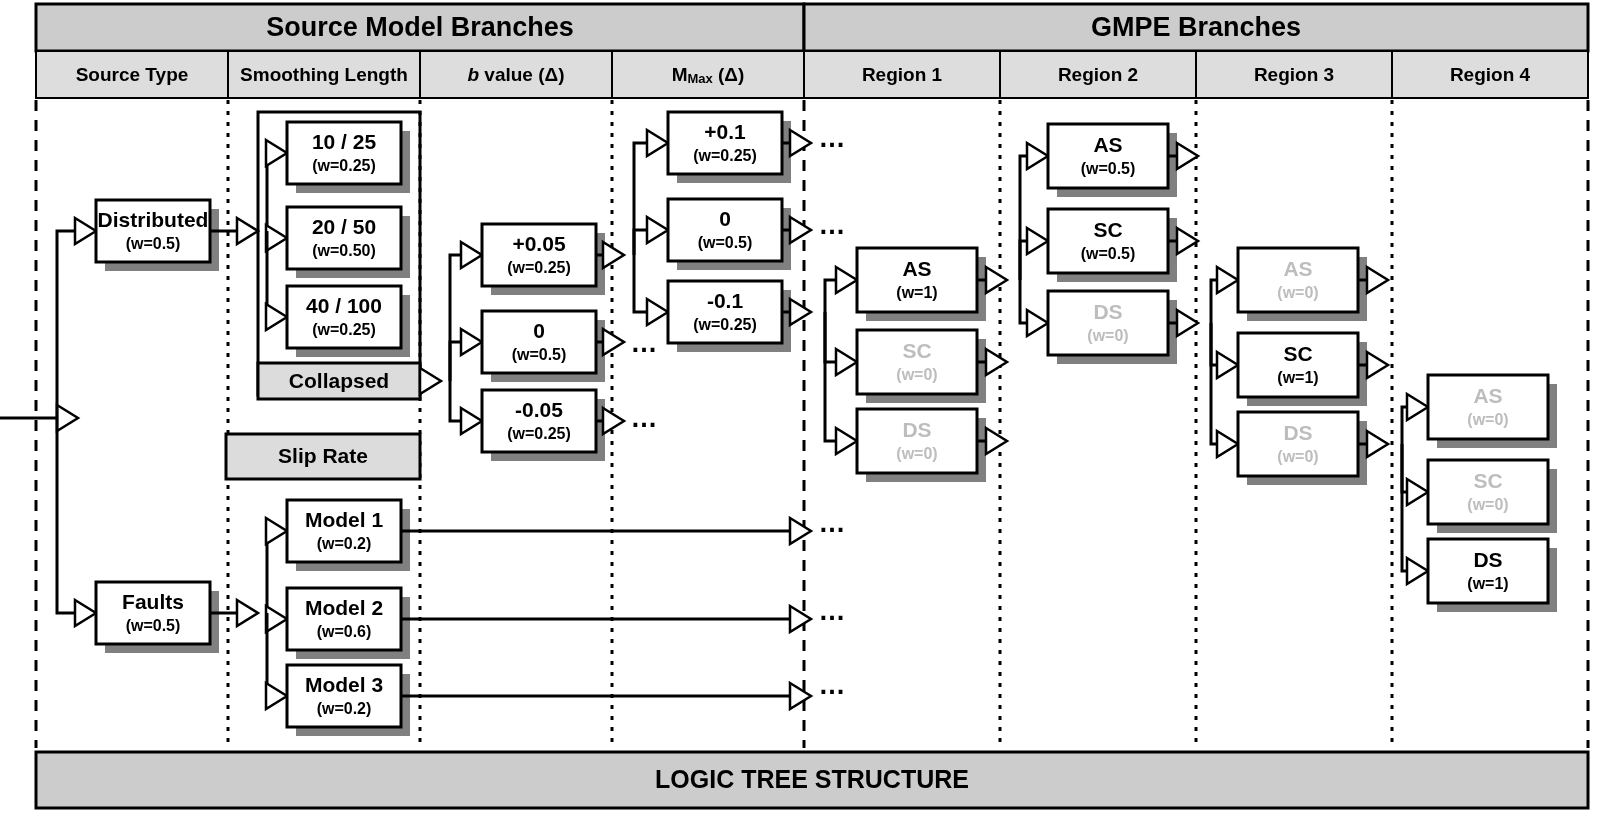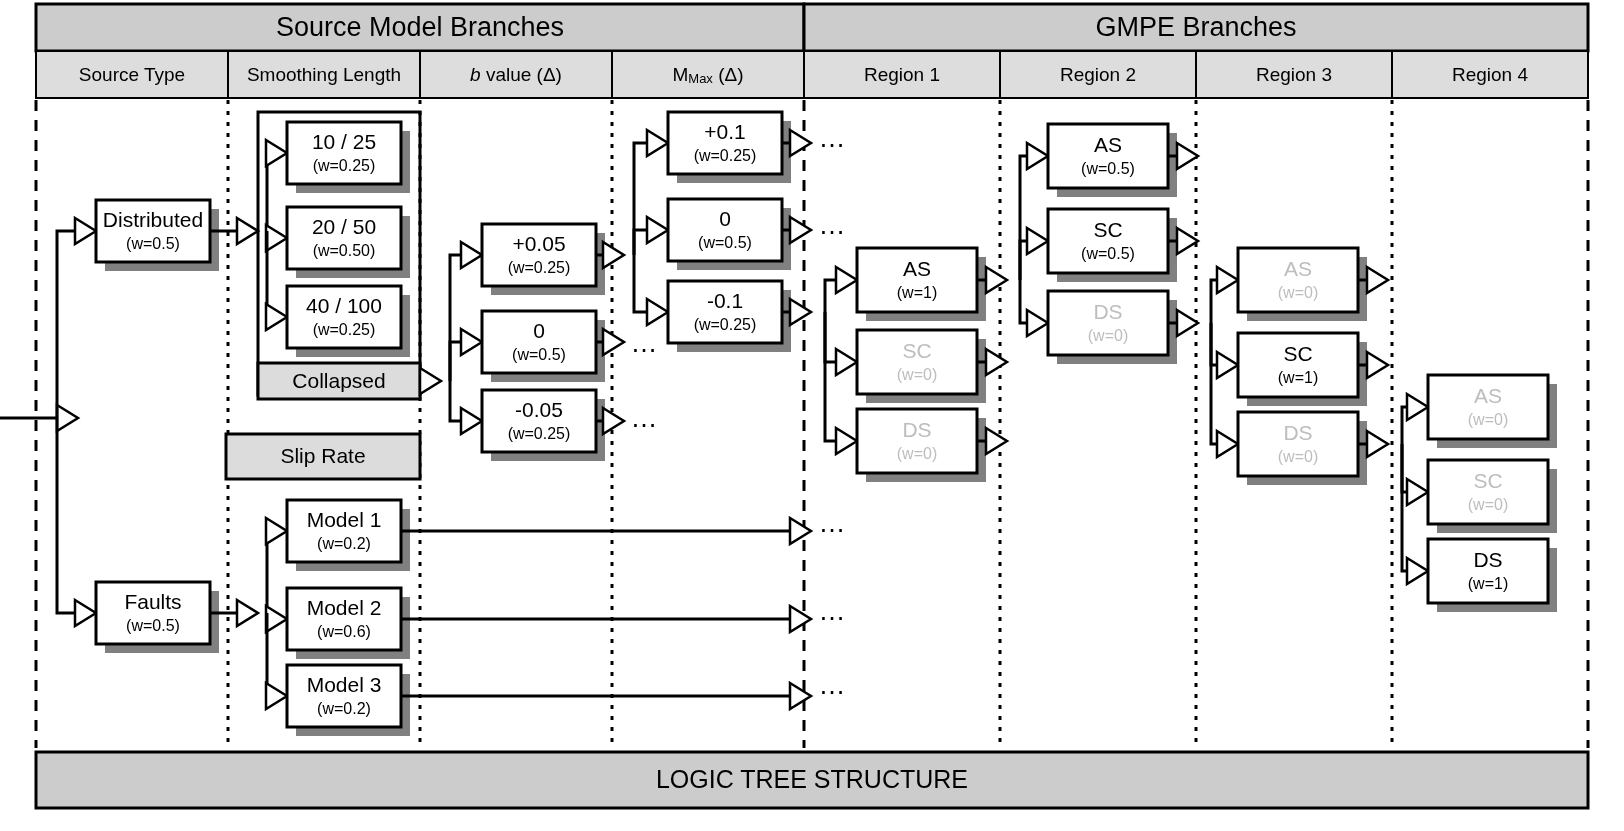--- a/index.html
+++ b/index.html
@@ -1,17 +1,17 @@
 <!DOCTYPE html>
 <html><head>
 <meta charset="utf-8">
 <style>
   html,body{margin:0;padding:0;background:#ffffff;}
   body{width:1624px;height:831px;font-family:"Liberation Sans",sans-serif;overflow:hidden;}
-  #stage{position:relative;width:1624px;height:831px;}
+  #stage{position:relative;width:1624px;height:831px;font-weight:bold;}
   svg{position:absolute;left:0;top:0;}
   .hdr-top{fill:#cccccc;stroke:#000000;stroke-width:3;}
   .hdr-sub{fill:#dddddd;stroke:#000000;stroke-width:2;}
   .hdr-top-txt{font-size:27px;fill:#000;}
   .hdr-sub-txt{font-size:19px;fill:#000;}
   .footer-box{fill:#cccccc;stroke:#000000;stroke-width:3;}
   .footer-txt{font-size:25px;fill:#000;}
   .divider-dot{stroke:#000000;stroke-width:3;stroke-dasharray:4 7;fill:none;}
   .divider-dash{stroke:#000000;stroke-width:3;stroke-dasharray:11 9;fill:none;}
   .nodebox{fill:#ffffff;stroke:#000000;stroke-width:3;}

